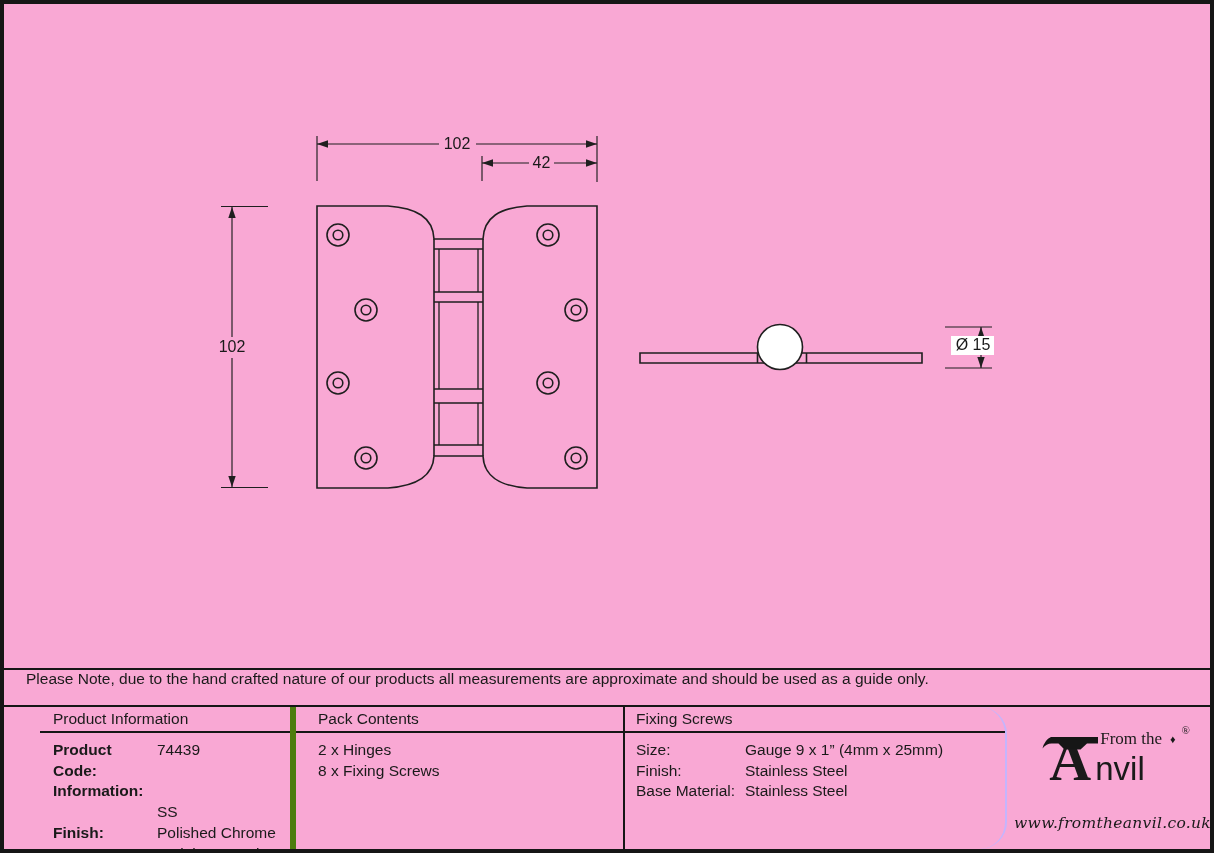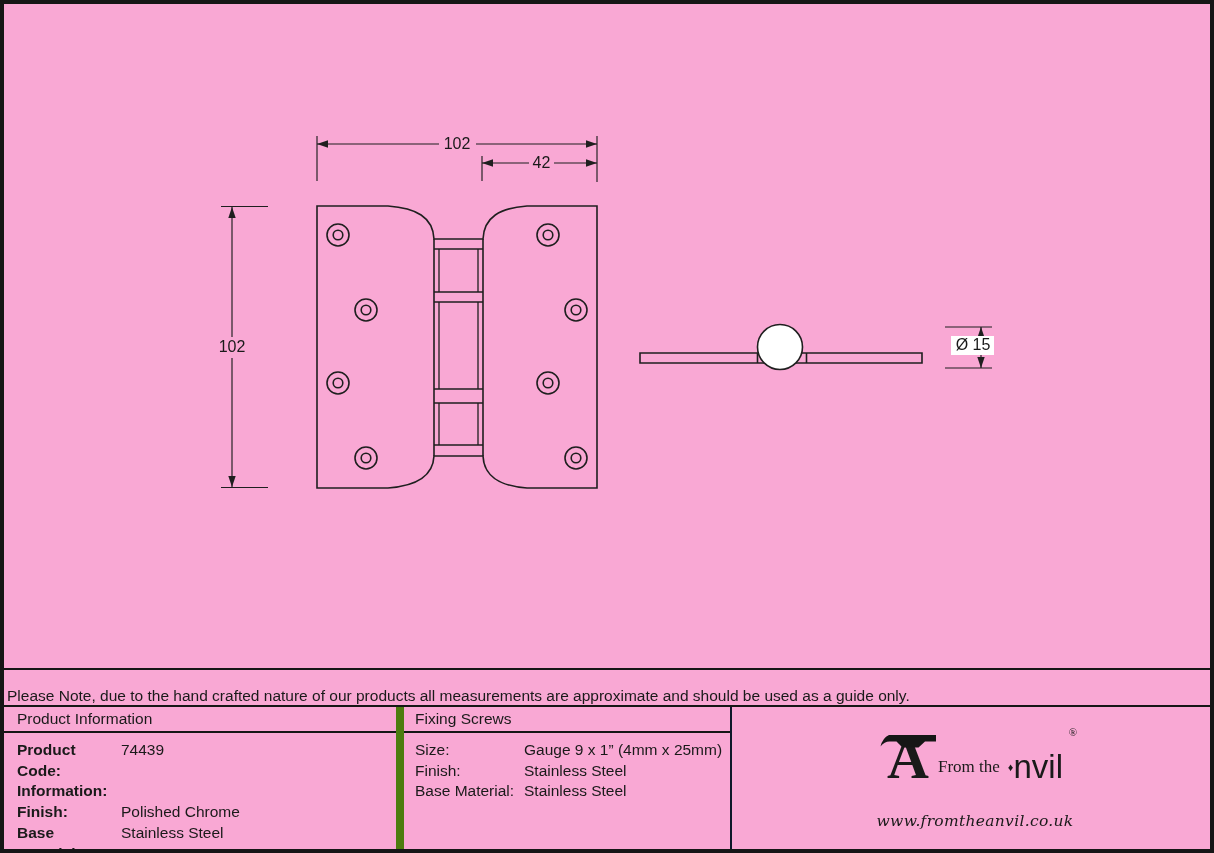--- a/index.html
+++ b/index.html
@@ -3,44 +3,44 @@
 <meta charset="utf-8">
 <style>
   html,body{margin:0;padding:0;background:#e8e8e8;}
   body{font-family:"Liberation Sans",sans-serif;color:#1a1a1a;}
   .page{position:relative;width:1214px;height:853px;background:#f9a8d4;overflow:hidden;margin:0 auto;}
   .page-border{position:absolute;inset:0;border:4px solid #161616;pointer-events:none;z-index:10;}
   .drawing{position:absolute;top:0;left:0;}
 
   
   .note-row{position:absolute;left:4px;right:4px;top:668px;height:37px;box-sizing:border-box;
-            border-top:2px solid #161616;display:flex;align-items:flex-end;padding-left:3px;font-size:15.5px;}
+            border-top:2px solid #161616;display:flex;align-items:flex-start;padding-left:22px;font-size:15.5px;}
   .table-body{position:absolute;left:4px;right:4px;top:705px;bottom:4px;box-sizing:border-box;
               border-top:2px solid #161616;display:flex;}
   .col{box-sizing:border-box;}
-  .col1{width:400px;border-right:8px solid #4d7c0f;}
+  .col1{width:292px;border-right:6px solid #4d7c0f;padding-left:36px;}
   .col2{width:329px;border-right:2px solid #161616;}
-  .col3{width:328px;border-right:2px solid #0f172a;}
+  .col3{width:382px;border-right:2px solid #c4b5fd;border-radius:27px;}
   .col4{flex:1;display:flex;align-items:center;justify-content:center;}
   .col-header{height:26px;box-sizing:border-box;border-bottom:2px solid #161616;display:flex;align-items:center;font-size:15.5px;}
   .col1 .col-header,.col1 .col-content{padding-left:13px;}
   .col2 .col-header,.col2 .col-content{padding-left:22px;}
   .col3 .col-header,.col3 .col-content{padding-left:11px;}
   .col-content{padding-top:7px;font-size:15.5px;line-height:20.7px;}
   .kv{display:flex;}
   .col1 .k{width:104px;flex-shrink:0;font-weight:bold;}
   .col3 .k{width:109px;flex-shrink:0;}
 
   
   .logo{display:flex;flex-direction:column;align-items:center;transform:translate(4px,2px);}
   .brand{position:relative;display:flex;align-items:flex-end;}
   .anvil-a{position:relative;width:46px;height:56px;}
   .big-a{font-family:"Liberation Serif",serif;font-weight:bold;font-size:58px;line-height:56px;display:block;}
   .anvil-top{position:absolute;top:1px;left:-7px;}
-  .brand-right{display:flex;flex-direction:row;}
+  .brand-right{display:flex;flex-direction:column;}
   .brand-top{display:flex;align-items:center;gap:8px;font-family:"Liberation Serif",serif;font-size:17px;margin-left:5px;}
   .diamond{font-size:11px;}
   .nvil{font-family:Liberation Sans, sans-serif;font-size:33px;line-height:40px;}
   .reg{position:absolute;top:-5px;right:-14px;font-size:11px;font-family:"Liberation Serif",serif;}
   .website{font-family:"DejaVu Serif",serif;font-style:italic;font-size:15.5px;margin-top:25px;letter-spacing:.3px;}
 </style>
 </head>
 <body>
 
 <div class="page">
@@ -140,30 +140,41 @@
       <div class="col-header">Product Information</div>
       <div class="col-content">
         <div class="kv">
           <span class="k">Product Code:</span>
           <span class="v">74439</span>
         </div>
         <div class="kv">
           <span class="k">Information:</span>
         </div>
         <div class="kv">
+          <span class="k"></span>
+          <span class="v">SS</span>
+        </div>
+        <div class="kv">
           <span class="k">Finish:</span>
           <span class="v">Polished Chrome</span>
         </div>
         <div class="kv">
           <span class="k">Base Material:</span>
           <span class="v">Stainless Steel</span>
         </div>
       </div>
     </div>
 
+    <div class="col col2">
+      <div class="col-header">Pack Contents</div>
+      <div class="col-content">
+        <div>2 x Hinges</div>
+        <div>8 x Fixing Screws</div>
+      </div>
+    </div>
 
     <div class="col col3">
       <div class="col-header">Fixing Screws</div>
       <div class="col-content">
         <div class="kv">
           <span class="k">Size:</span>
           <span class="v">Gauge 9 x 1” (4mm x 25mm)</span>
         </div>
         <div class="kv">
           <span class="k">Finish:</span>

